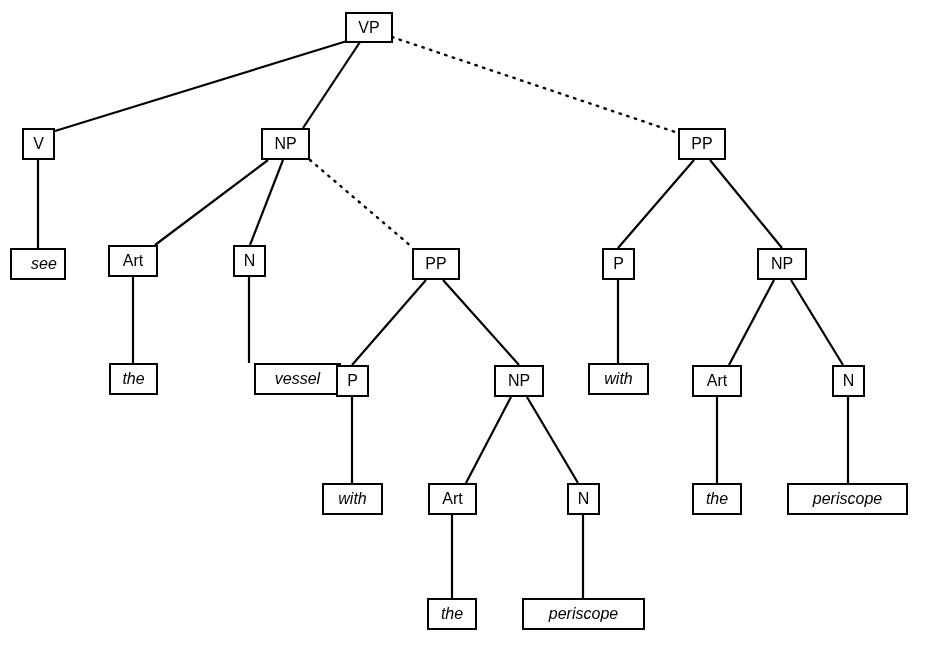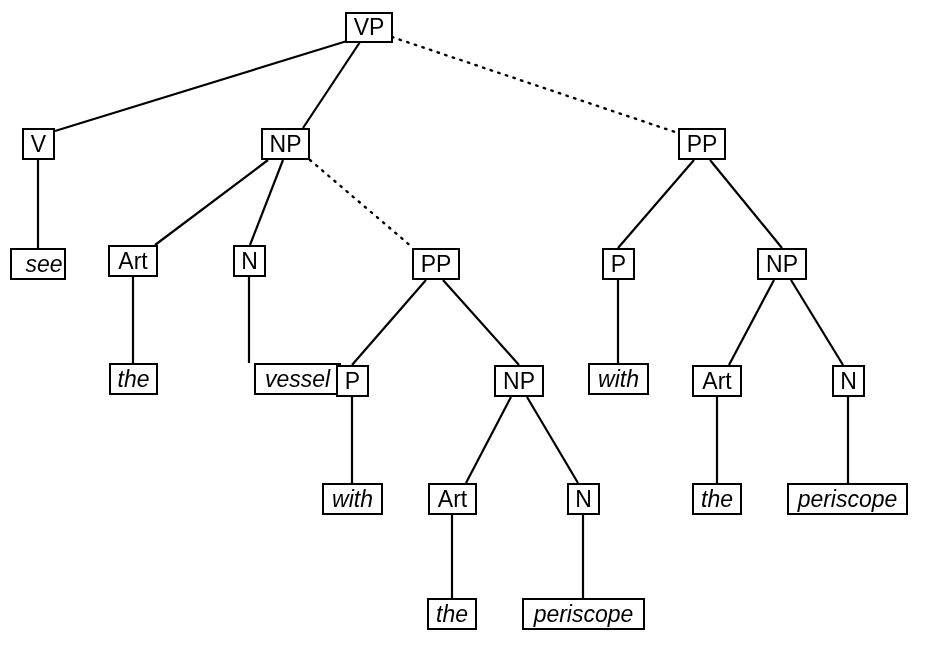--- a/index.html
+++ b/index.html
@@ -27,21 +27,21 @@
   }
   .node {
     position: absolute;
     box-sizing: border-box;
     border: 2px solid #000000;
     background: #ffffff;
     display: flex;
     align-items: center;
     justify-content: center;
     font-family: "Liberation Sans", sans-serif;
-    font-size: 23px;
+    font-size: 16px;
     line-height: 1;
     color: #000000;
     white-space: nowrap;
   }
   .node.leaf {
     font-style: italic;
   }
 </style>
 </head>
 <body>

